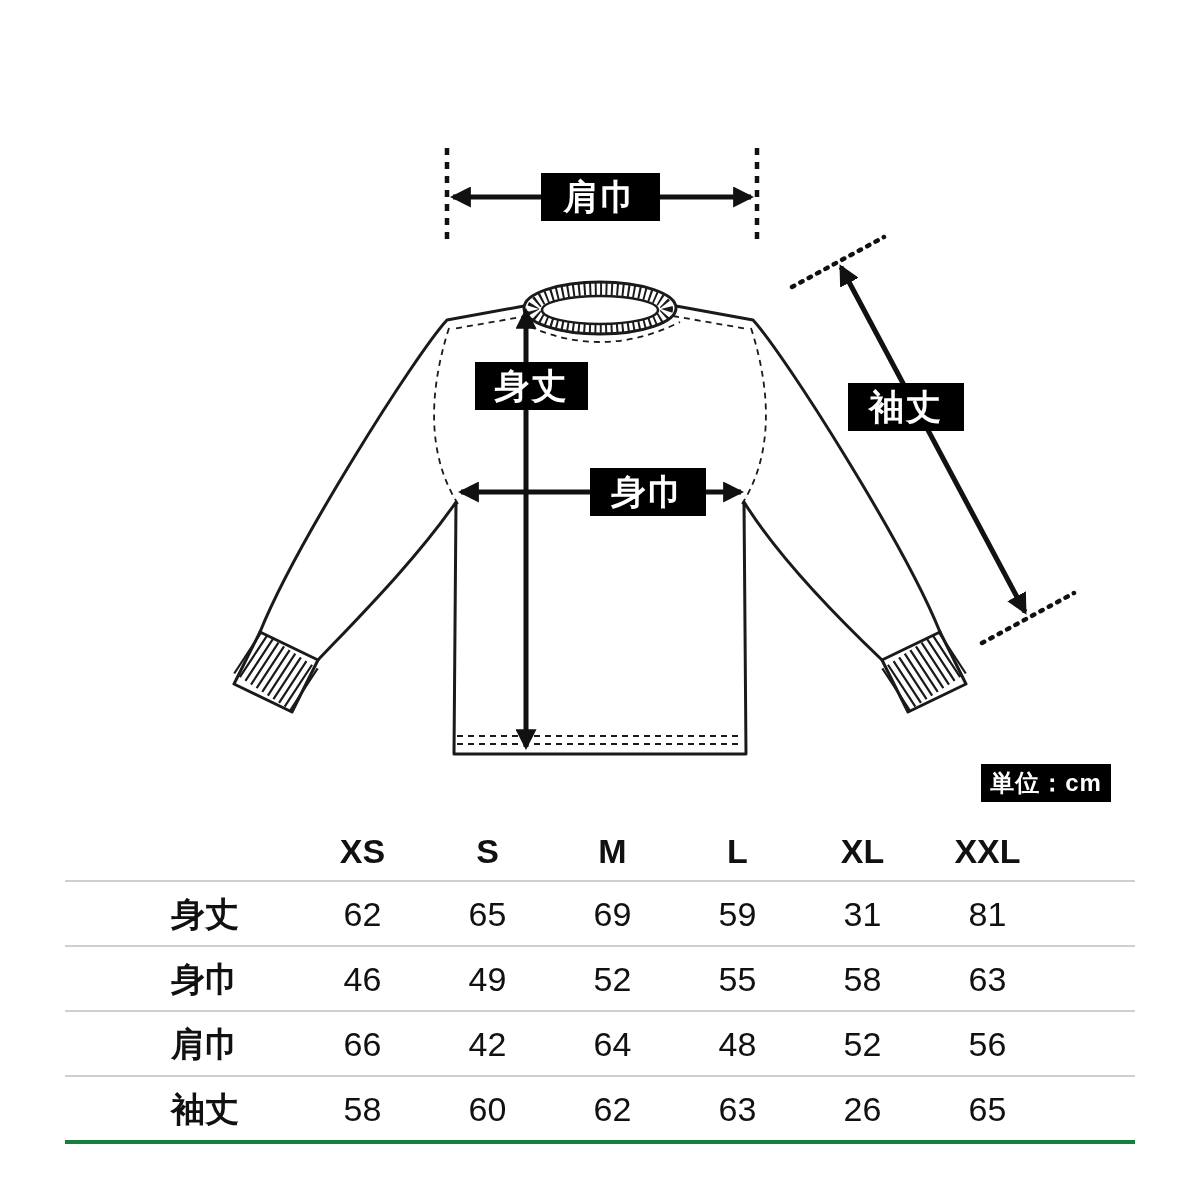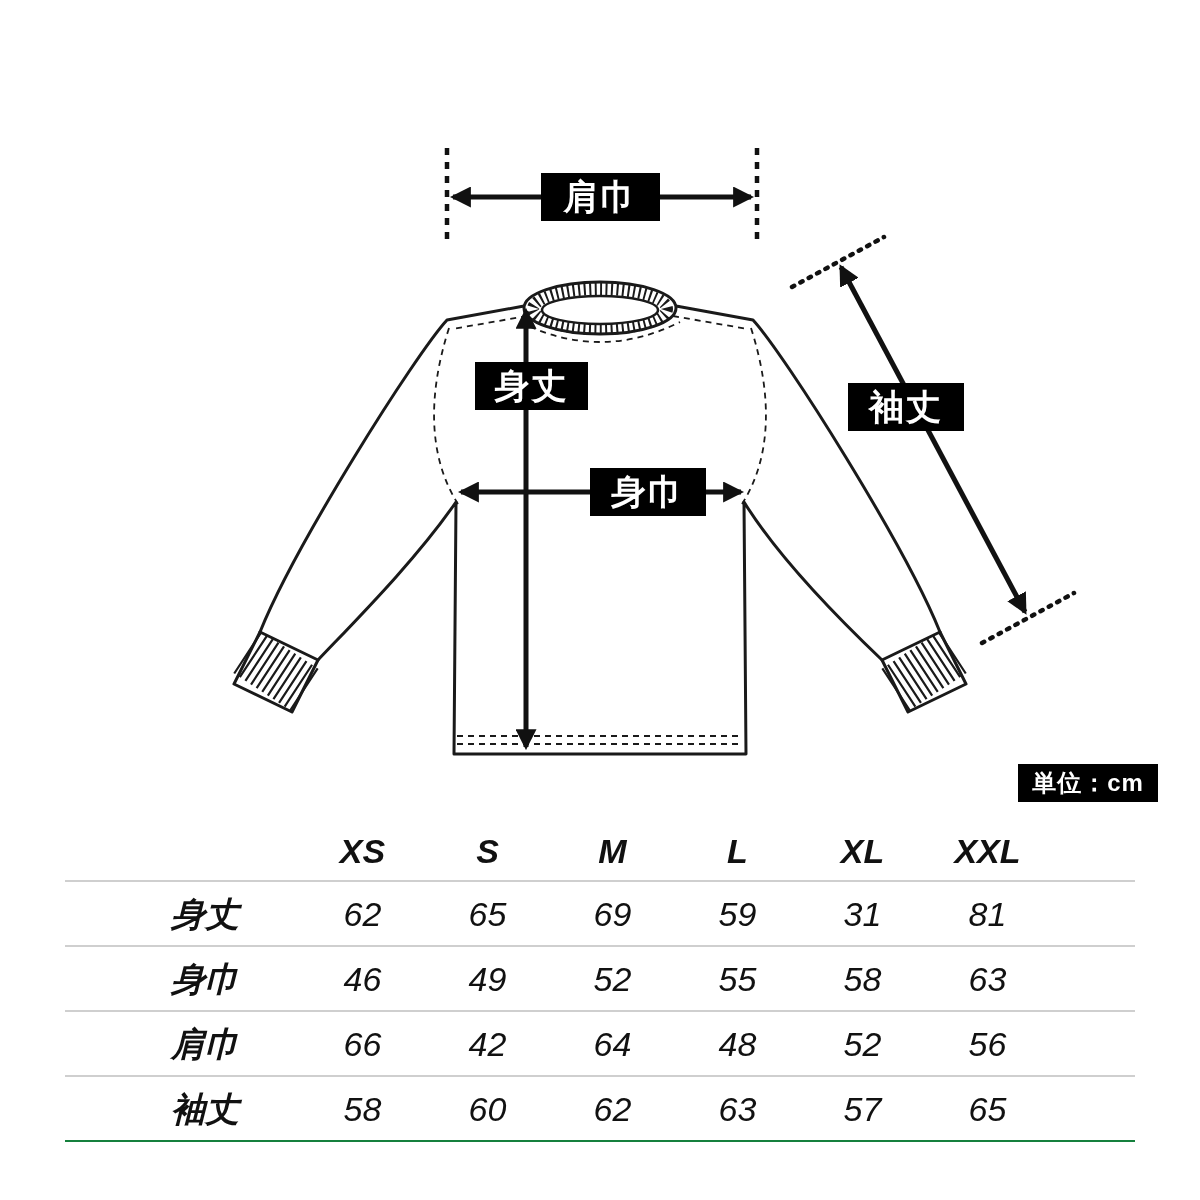--- a/index.html
+++ b/index.html
@@ -32,22 +32,21 @@
     display: flex;
     align-items: center;
     justify-content: center;
     letter-spacing: 1px;
   }
 
   .size-table {
     position: absolute;
     left: 65px; top: 822px;
     width: 1070px;
-    border-bottom: 2px solid #15803d;
-    font-style: italic;
+    border-bottom: 4px solid #15803d;
   }
   .t-row {
     display: grid;
     grid-template-columns: 235px 125px 125px 125px 125px 125px 125px;
     height: 65px;
     align-items: center;
     border-top: 2px solid #cfcfcf;
   }
   .t-row.t-head { height: 58px; border-top: none; }
   .t-cell {
@@ -132,21 +131,21 @@
   </svg>
 
   <div class="mlabel" style="left:541px; top:173px; width:119px; height:48px;">肩巾</div>
 
   <div class="mlabel" style="left:475px; top:362px; width:113px; height:48px;">身丈</div>
 
   <div class="mlabel" style="left:590px; top:468px; width:116px; height:48px;">身巾</div>
 
   <div class="mlabel" style="left:848px; top:383px; width:116px; height:48px;">袖丈</div>
 
-  <div class="unit-badge" style="left:1018px; top:764px; width:140px; height:38px;">単位：cm</div>
+  <div class="unit-badge" style="left:981px; top:764px; width:130px; height:38px;">単位：cm</div>
 
   <div class="size-table">
     <div class="t-row t-head">
       <div class="t-cell t-label"></div>
       <div class="t-cell t-colhead">XS</div>
       <div class="t-cell t-colhead">S</div>
       <div class="t-cell t-colhead">M</div>
       <div class="t-cell t-colhead">L</div>
       <div class="t-cell t-colhead">XL</div>
       <div class="t-cell t-colhead">XXL</div>
@@ -181,18 +180,18 @@
       <div class="t-cell">52</div>
       <div class="t-cell">56</div>
     </div>
 
     <div class="t-row">
       <div class="t-cell t-label">袖丈</div>
       <div class="t-cell">58</div>
       <div class="t-cell">60</div>
       <div class="t-cell">62</div>
       <div class="t-cell">63</div>
-      <div class="t-cell">57</div>
+      <div class="t-cell">26</div>
       <div class="t-cell">65</div>
     </div>
   </div>
 
 </div>
 
 </body></html>

